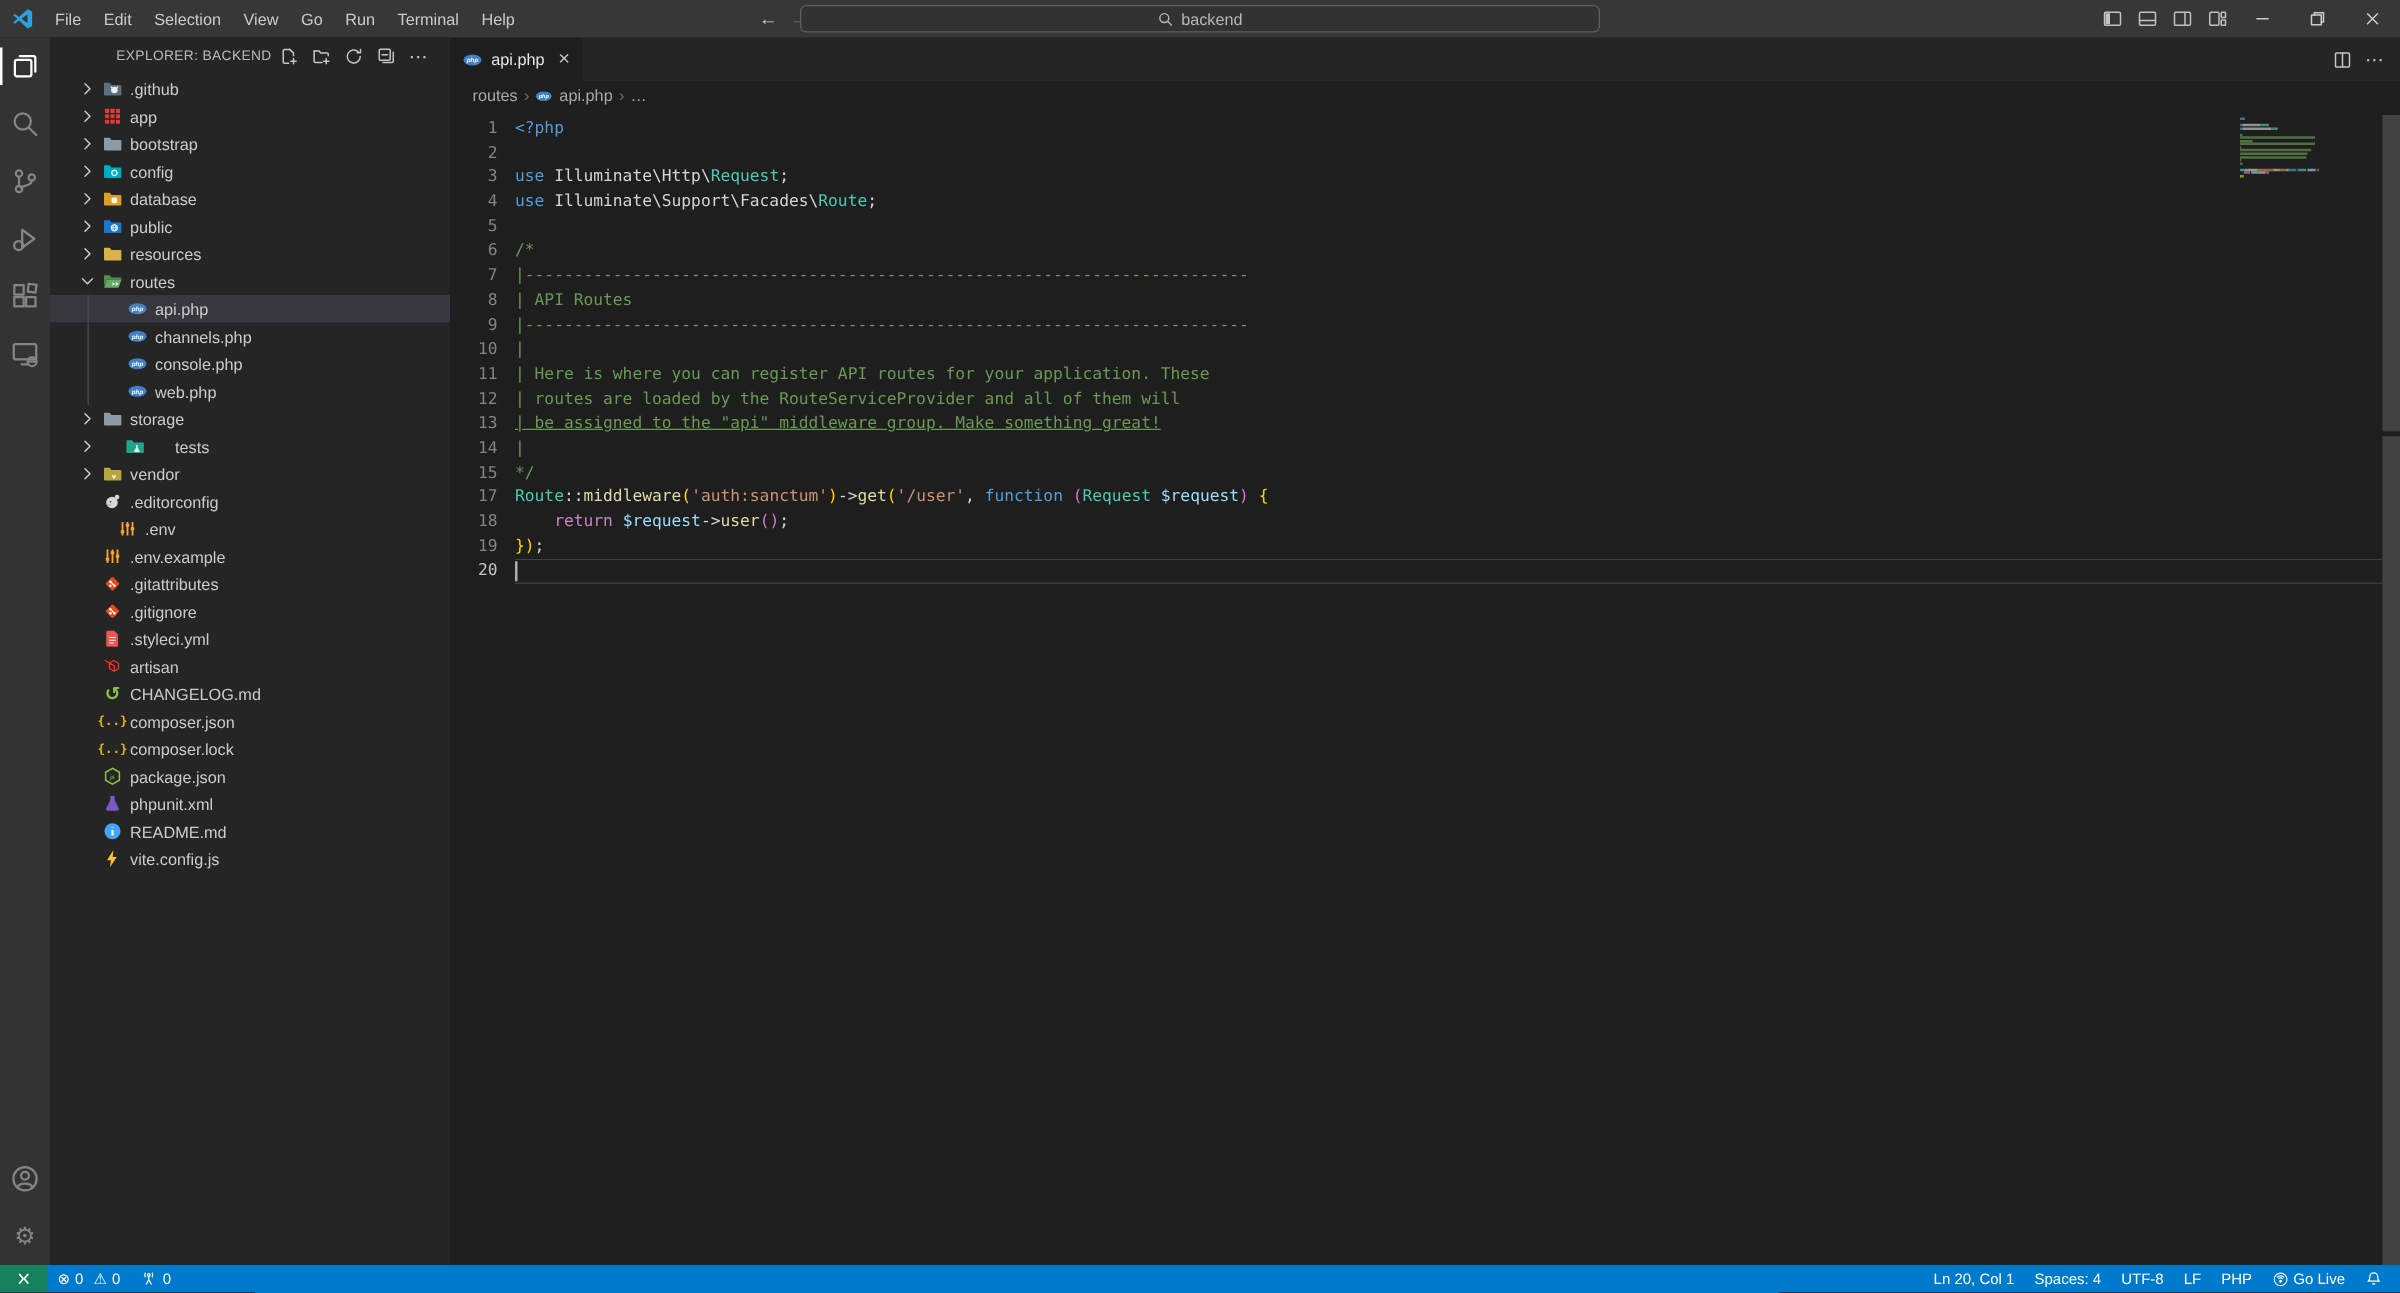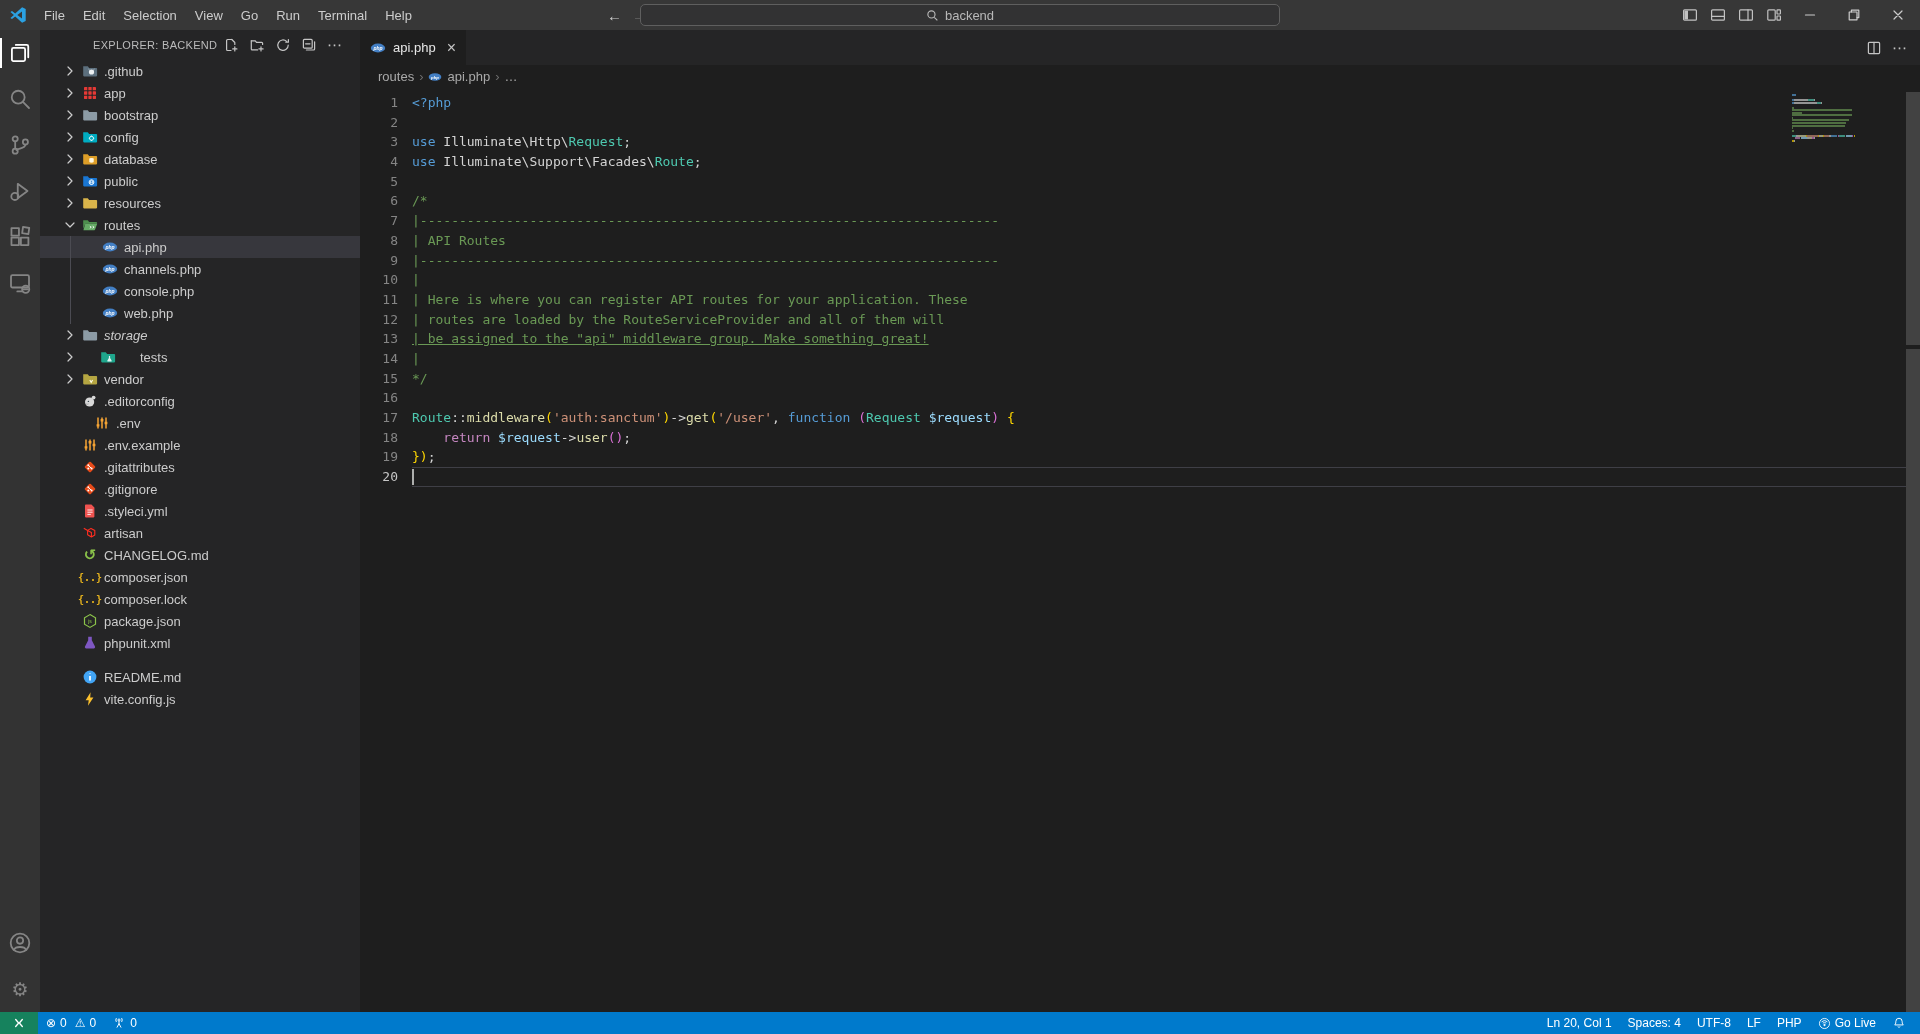--- a/index.html
+++ b/index.html
@@ -441,21 +441,21 @@
           <div class="tree-row" style="padding-left: 36px;">
             <span class="tw-chev"></span>
             <span class="tw-icon">
               <svg width="16" height="16" viewBox="0 0 16 16">
                 <ellipse cx="8" cy="8" rx="7.2" ry="4.4" fill="#437fc4"></ellipse>
                 <text x="8" y="9.9" font-size="5" fill="#ffffff" font-style="italic" font-weight="bold" text-anchor="middle" font-family="Liberation Sans, sans-serif">php</text>
               </svg>
             </span>
             <span class="tw-label">web.php</span>
           </div>
-          <div class="tree-row" style="padding-left: 16px; font-style: italic;">
+          <div class="tree-row" style="padding-left: 16px;">
             <span class="tw-chev">
               <svg width="16" height="16" viewBox="0 0 16 16">
                 <path d="M6 4l4 4-4 4" fill="none" stroke="currentColor" stroke-width="1.2" stroke-linecap="round" stroke-linejoin="round"></path>
               </svg>
             </span>
             <span class="tw-icon">
               <svg width="16" height="16" viewBox="0 0 16 16">
                 <path d="M1.2 3.2h4.6l1.3 1.8h7.2c.5 0 .8.3.8.8v6.8c0 .5-.3.8-.8.8H2c-.5 0-.8-.3-.8-.8V3.2z" fill="#8c9ba5"></path>
               </svg>
             </span>
@@ -607,21 +607,21 @@
           </div>
           <div class="tree-row" style="padding-left: 16px;">
             <span class="tw-chev"></span>
             <span class="tw-icon">
               <svg width="16" height="16" viewBox="0 0 16 16">
                 <path d="M6.2 1.8h3.6v3.4l3.2 6.4c.4.9-.2 1.9-1.2 1.9H4.2c-1 0-1.6-1-1.2-1.9l3.2-6.4z" fill="#7e57c2"></path>
               </svg>
             </span>
             <span class="tw-label">phpunit.xml</span>
           </div>
-          <div class="tree-row" style="padding-left: 16px; margin-top: 12px;">
+          <div class="tree-row" style="padding-left: 16px;">
             <span class="tw-chev"></span>
             <span class="tw-icon">
               <svg width="16" height="16" viewBox="0 0 16 16">
                 <circle cx="8" cy="8" r="6.4" fill="#42a5f5"></circle>
                 <path d="M8 4.6v.4M8 7v4.4" stroke="#ffffff" stroke-width="1.7"></path>
               </svg>
             </span>
             <span class="tw-label">README.md</span>
           </div>
           <div class="tree-row" style="padding-left: 16px;">
@@ -690,21 +690,20 @@
             <div class="code-line"><span class="gutter">6</span><span class="line-content"><span style="color: rgb(106, 153, 85);">/*</span></span></div>
             <div class="code-line"><span class="gutter">7</span><span class="line-content"><span style="color: rgb(106, 153, 85);">|--------------------------------------------------------------------------</span></span></div>
             <div class="code-line"><span class="gutter">8</span><span class="line-content"><span style="color: rgb(106, 153, 85);">| API Routes</span></span></div>
             <div class="code-line"><span class="gutter">9</span><span class="line-content"><span style="color: rgb(106, 153, 85);">|--------------------------------------------------------------------------</span></span></div>
             <div class="code-line"><span class="gutter">10</span><span class="line-content"><span style="color: rgb(106, 153, 85);">|</span></span></div>
             <div class="code-line"><span class="gutter">11</span><span class="line-content"><span style="color: rgb(106, 153, 85);">| Here is where you can register API routes for your application. These</span></span></div>
             <div class="code-line"><span class="gutter">12</span><span class="line-content"><span style="color: rgb(106, 153, 85);">| routes are loaded by the RouteServiceProvider and all of them will</span></span></div>
             <div class="code-line"><span class="gutter">13</span><span class="line-content"><span style="color: rgb(106, 153, 85); text-decoration: underline;">| be assigned to the "api" middleware group. Make something great!</span></span></div>
             <div class="code-line"><span class="gutter">14</span><span class="line-content"><span style="color: rgb(106, 153, 85);">|</span></span></div>
             <div class="code-line"><span class="gutter">15</span><span class="line-content"><span style="color: rgb(106, 153, 85);">*/</span></span></div>
-            <div class="code-line"><span class="gutter">16</span><span class="line-content"></span></div>
             <div class="code-line"><span class="gutter">17</span><span class="line-content"><span style="color: rgb(78, 201, 176);">Route</span><span style="color: rgb(212, 212, 212);">::</span><span style="color: rgb(220, 220, 170);">middleware</span><span style="color: rgb(255, 215, 0);">(</span><span style="color: rgb(206, 145, 120);">'auth:sanctum'</span><span style="color: rgb(255, 215, 0);">)</span><span style="color: rgb(212, 212, 212);">-&gt;</span><span style="color: rgb(220, 220, 170);">get</span><span style="color: rgb(255, 215, 0);">(</span><span style="color: rgb(206, 145, 120);">'/user'</span><span style="color: rgb(212, 212, 212);">, </span><span style="color: rgb(86, 156, 214);">function</span><span style="color: rgb(212, 212, 212);"> </span><span style="color: rgb(218, 112, 214);">(</span><span style="color: rgb(78, 201, 176);">Request</span><span style="color: rgb(212, 212, 212);"> </span><span style="color: rgb(156, 220, 254);">$request</span><span style="color: rgb(218, 112, 214);">)</span><span style="color: rgb(212, 212, 212);"> </span><span style="color: rgb(255, 215, 0);">{</span></span></div>
             <div class="code-line"><span class="gutter">18</span><span class="line-content"><span style="color: rgb(212, 212, 212);">    </span><span style="color: rgb(197, 134, 192);">return</span><span style="color: rgb(212, 212, 212);"> </span><span style="color: rgb(156, 220, 254);">$request</span><span style="color: rgb(212, 212, 212);">-&gt;</span><span style="color: rgb(220, 220, 170);">user</span><span style="color: rgb(218, 112, 214);">(</span><span style="color: rgb(218, 112, 214);">)</span><span style="color: rgb(212, 212, 212);">;</span></span></div>
             <div class="code-line"><span class="gutter">19</span><span class="line-content"><span style="color: rgb(255, 215, 0);">}</span><span style="color: rgb(255, 215, 0);">)</span><span style="color: rgb(212, 212, 212);">;</span></span></div>
             <div class="code-line current"><span class="gutter">20</span><span class="line-content"><span class="cursor" style="left: 0px;"></span></span></div>
           </div>
         <div class="minimap" id="minimap">
             <div class="mm-line">
               <span class="mm-seg" style="width: 4px; background: rgb(86, 156, 214);"></span>
             </div>
             <div class="mm-line"></div>

